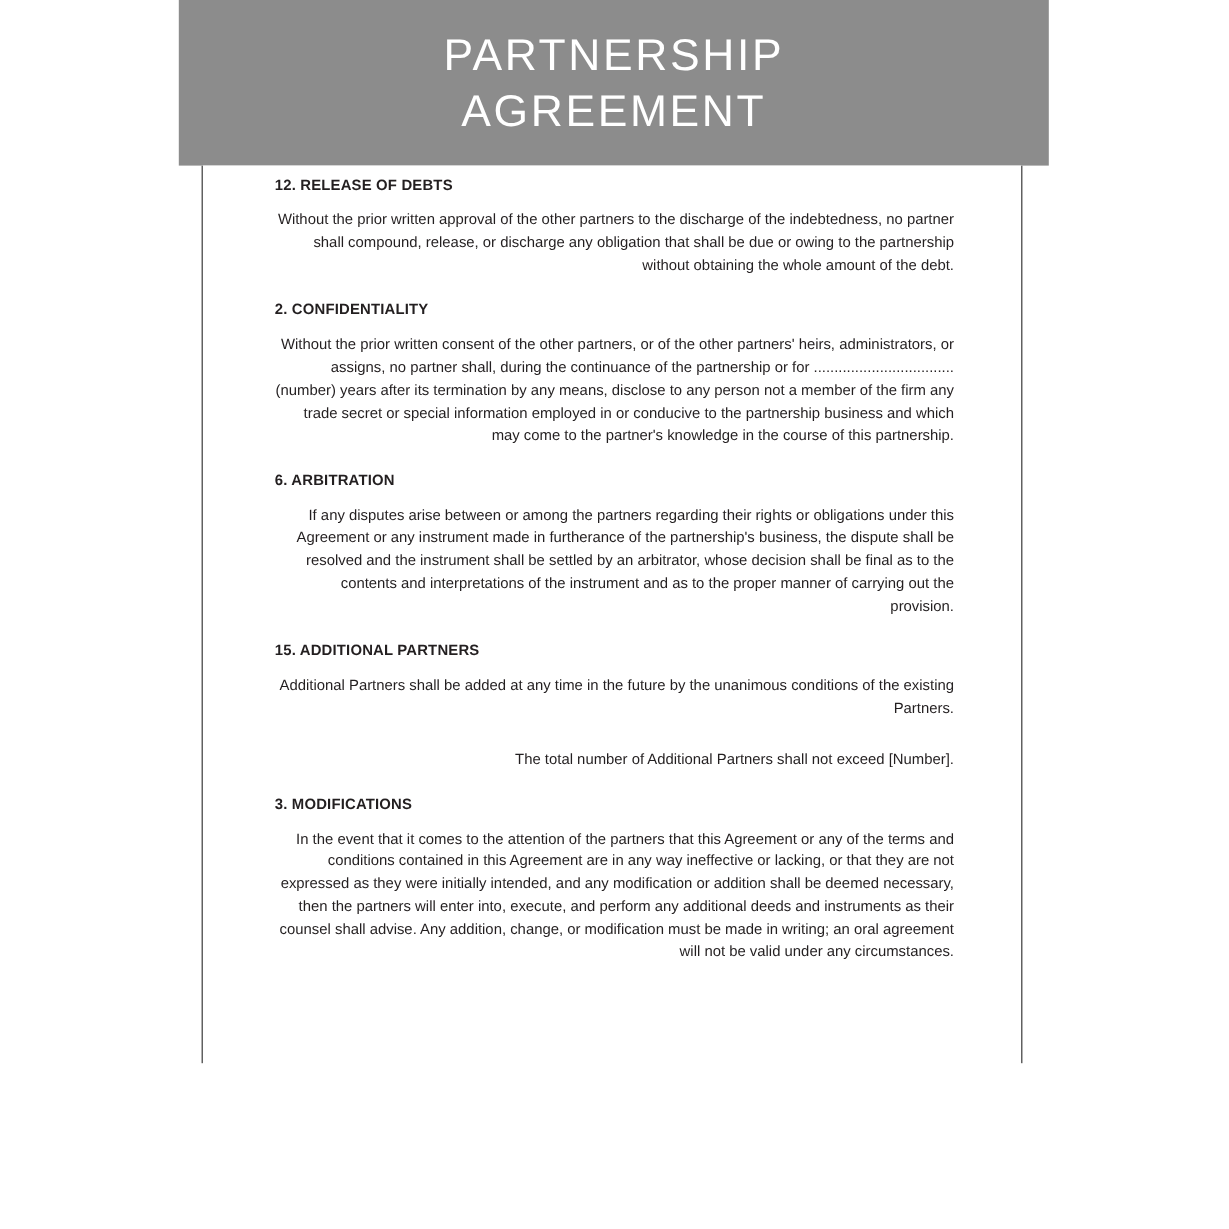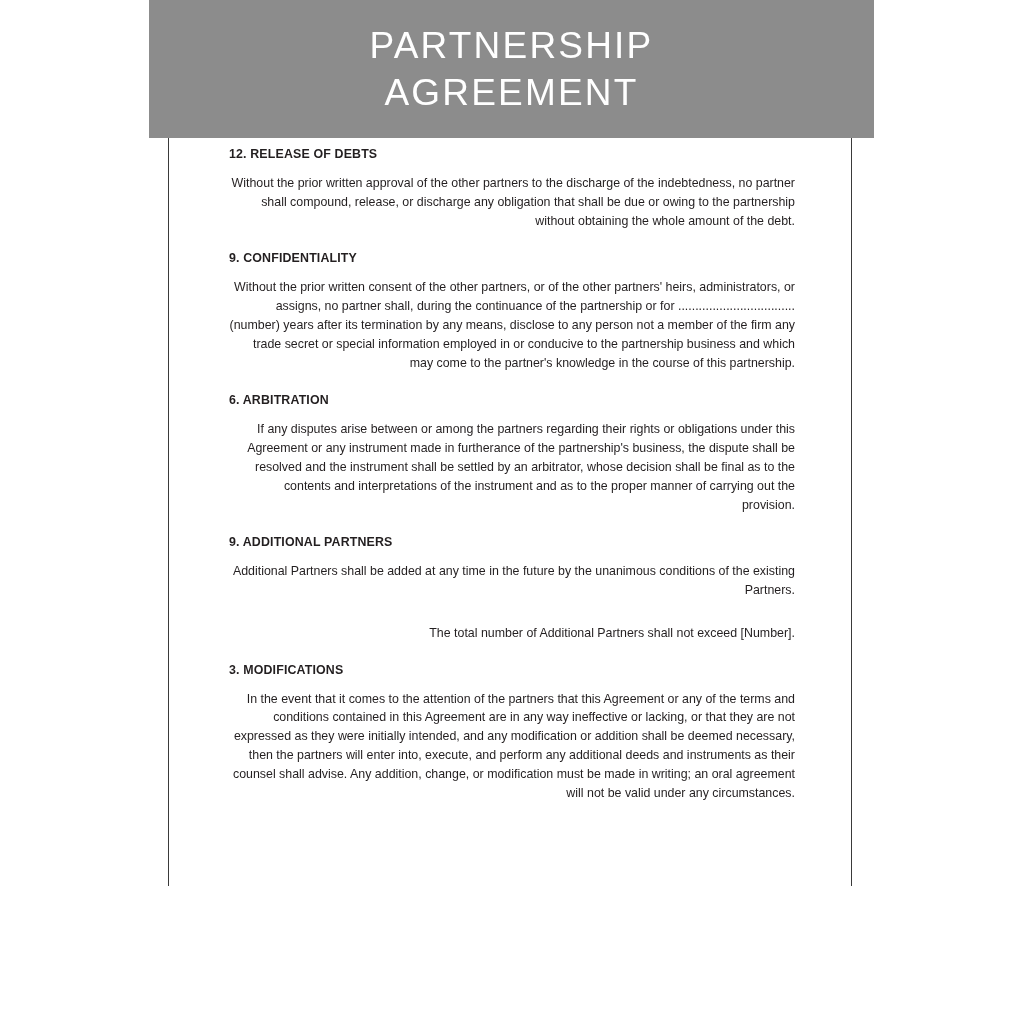--- a/index.html
+++ b/index.html
@@ -92,31 +92,31 @@
 
   <div class="sheet">
     <div class="content">
 
       <div class="block">
         <h2 class="section-heading">12. RELEASE OF DEBTS</h2>
         <p class="para">Without the prior written approval of the other partners to the discharge of the indebtedness, no partner shall compound, release, or discharge any obligation that shall be due or owing to the partnership without obtaining the whole amount of the debt.</p>
       </div>
 
       <div class="block">
-        <h2 class="section-heading">9. CONFIDENTIALITY</h2>
+        <h2 class="section-heading">2. CONFIDENTIALITY</h2>
         <p class="para">Without the prior written consent of the other partners, or of the other partners' heirs, administrators, or assigns, no partner shall, during the continuance of the partnership or for ..................................(number) years after its termination by any means, disclose to any person not a member of the firm any trade secret or special information employed in or conducive to the partnership business and which may come to the partner's knowledge in the course of this partnership.</p>
       </div>
 
       <div class="block">
         <h2 class="section-heading">6. ARBITRATION</h2>
         <p class="para">If any disputes arise between or among the partners regarding their rights or obligations under this Agreement or any instrument made in furtherance of the partnership's business, the dispute shall be resolved and the instrument shall be settled by an arbitrator, whose decision shall be final as to the contents and interpretations of the instrument and as to the proper manner of carrying out the provision.</p>
       </div>
 
       <div class="block">
-        <h2 class="section-heading">9. ADDITIONAL PARTNERS</h2>
+        <h2 class="section-heading">15. ADDITIONAL PARTNERS</h2>
         <p class="para">Additional Partners shall be added at any time in the future by the unanimous conditions of the existing Partners.</p>
         <div class="spacer-sm"></div>
         <div class="spacer-sm"></div>
         <p class="para">The total number of Additional Partners shall not exceed [Number].</p>
       </div>
 
       <div class="block">
         <h2 class="section-heading">3. MODIFICATIONS</h2>
         <p class="para">In the event that it comes to the attention of the partners that this Agreement or any of the terms and conditions contained in this Agreement are in any way ineffective or lacking, or that they are not expressed as they were initially intended, and any modification or addition shall be deemed necessary, then the partners will enter into, execute, and perform any additional deeds and instruments as their counsel shall advise. Any addition, change, or modification must be made in writing; an oral agreement will not be valid under any circumstances.</p>
       </div>

